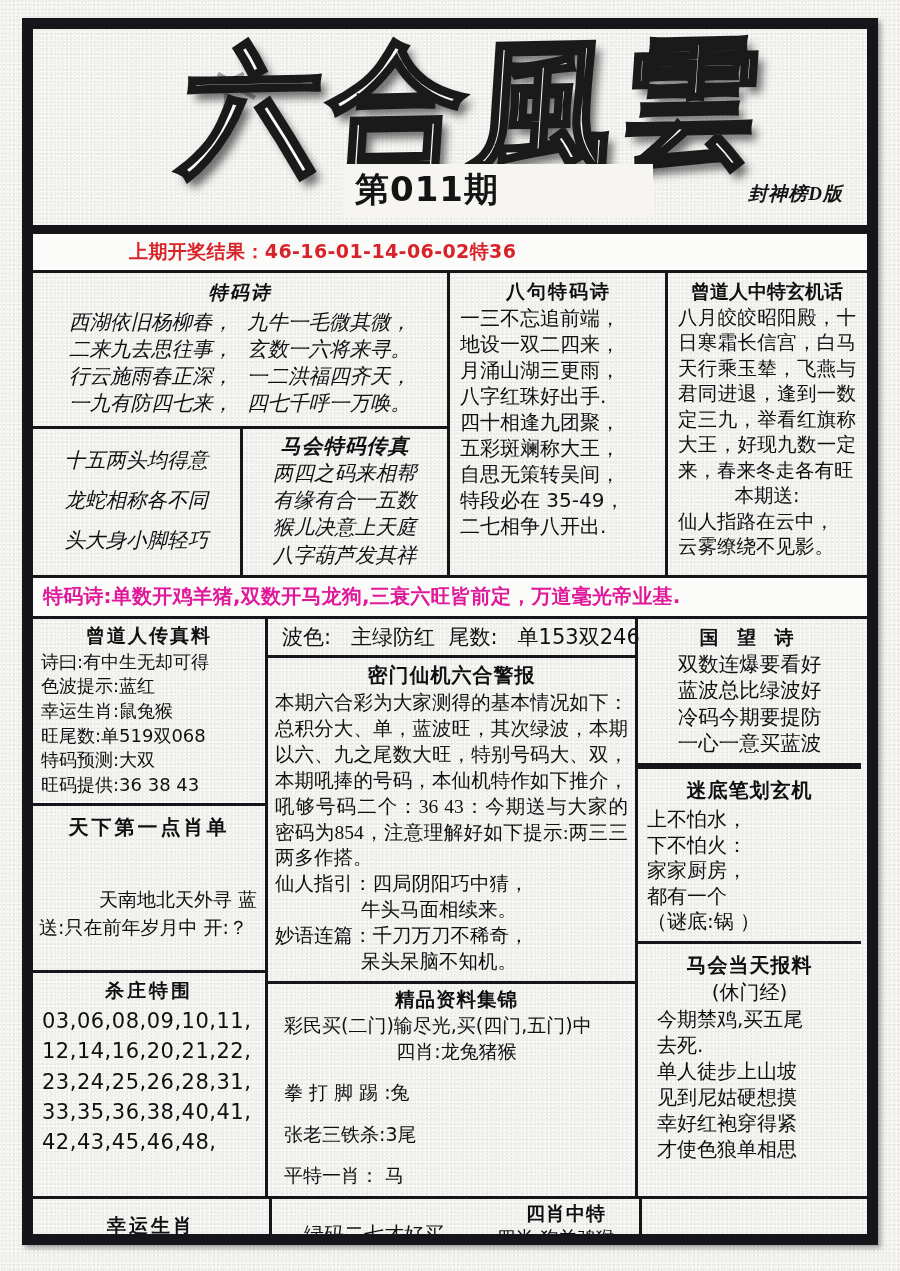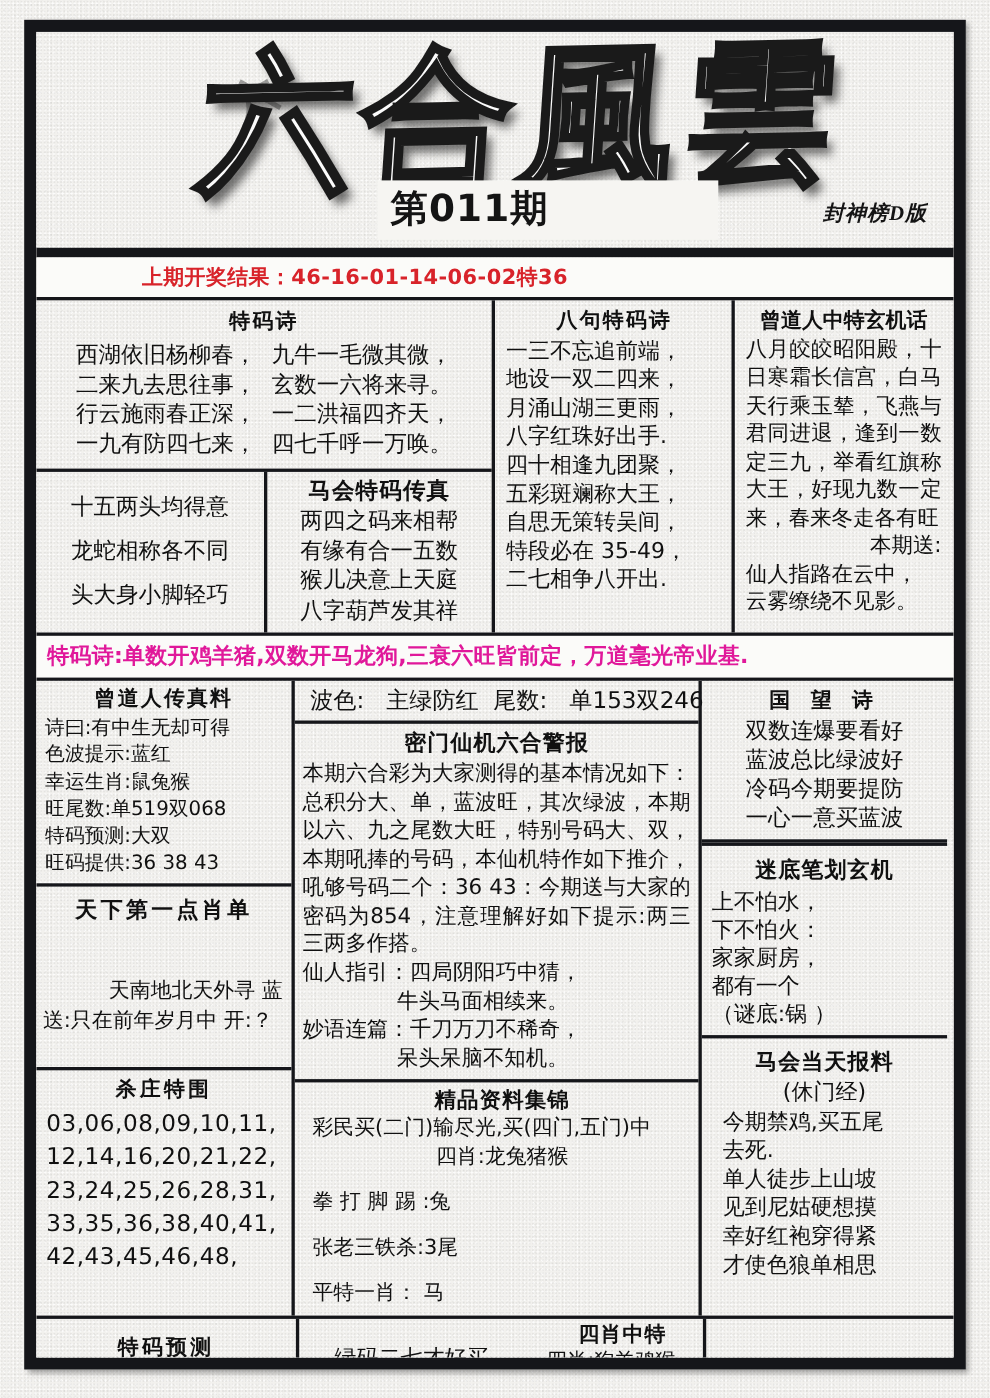--- a/index.html
+++ b/index.html
@@ -74,21 +74,21 @@
     padding-left:96px;color:#d8232a;font-weight:bold;font-size:19px;
     letter-spacing:.4px;white-space:nowrap;
   }
   .cell{box-sizing:border-box;position:relative;}
   .bb{border-bottom:3px solid #15161a;}
   .hd{text-align:center;font-weight:bold;font-size:19px;color:#101010;
       letter-spacing:2px;line-height:1.35;}
 
   
   #secA{display:flex;border-top:3px solid #15161a;}
-  #secA .colL{width:414px;}
+  #secA .colL{width:414px;font-style:italic;}
   #secA .colM{width:218px;border-left:3px solid #15161a;}
   #secA .colR{width:200px;border-left:3px solid #15161a;}
 
   #tema-title{padding:7px 0 3px 0;}
   .poem2{display:flex;justify-content:center;padding:0 6px 8px 6px;}
   .poem2 .pc{font-size:20.5px;line-height:1.33;white-space:nowrap;color:#101010;}
   .poem2 .pc.right{padding-left:14px;}
 
   #twoBox{display:flex;border-top:3px solid #15161a;}
   #twoBox .b1{width:208px;padding:12px 0 10px 0;}
@@ -128,21 +128,21 @@
   #szt .hd{letter-spacing:3px;margin-bottom:2px;}
   #szt .nums{font-size:21px;line-height:1.44;padding-left:9px;color:#101010;letter-spacing:.5px;}
 
   #lhbct{padding:14px 0 10px 0;}
   #lhbct .hd{letter-spacing:3px;}
   #lhbct .ln{font-size:20px;text-align:center;color:#101010;letter-spacing:1px;margin-top:3px;}
 
   #bose{height:36px;display:flex;align-items:center;border-bottom:3px solid #15161a;}
   #bose .t{padding-left:14px;font-size:21px;color:#101010;white-space:nowrap;}
 
-  #mimen{padding:4px 7px 6px 7px;}
+  #mimen{padding:4px 7px 6px 7px;font-family:Liberation Serif, serif;}
   #mimen .hd{font-size:20px;letter-spacing:1px;margin-bottom:1px;}
   #mimen .p{font-size:19.5px;line-height:1.33;color:#101010;text-align:justify;}
   #mimen .ind{font-size:19.5px;line-height:1.33;color:#101010;}
   #mimen .ind2{font-size:19.5px;line-height:1.33;color:#101010;padding-left:86px;}
 
   #jpzl{padding:3px 6px 6px 16px;border-top:3px solid #15161a;}
   #jpzl .hd{font-size:19.5px;letter-spacing:1px;}
   #jpzl .w{font-size:19px;line-height:1.36;color:#101010;white-space:nowrap;}
   #jpzl .c{font-size:19px;text-align:center;color:#101010;line-height:1.36;}
   #jpzl .k{font-size:19px;line-height:1.45;color:#101010;margin-top:14px;}
@@ -242,21 +242,21 @@
          <div class="ln">自思无策转吴间，</div>
          <div class="ln">特段必在 35-49，</div>
          <div class="ln">二七相争八开出.</div>
        </div>
      </div>
 
      <div class="cell colR">
        <div id="zengdao">
          <div class="hd" style="letter-spacing:0px;">曾道人中特玄机话</div>
          <div class="p">八月皎皎昭阳殿，十日寒霜长信宫，白马天行乘玉辇，飞燕与君同进退，逢到一数定三九，举看红旗称大王，好现九数一定来，春来冬走各有旺</div>
-         <div class="p" style="text-align:right">本期送:</div>
+         <div class="p" style="text-align:center">本期送:</div>
          <div class="p" style="text-align:left">仙人指路在云中，</div>
          <div class="p" style="text-align:left">云雾缭绕不见影。</div>
        </div>
      </div>
    </div>
 
    <div id="mband">
      <div class="t"><span>特码诗:</span><span>单数开鸡羊猪,</span><span>双数开马龙狗,</span><span>三衰六旺皆前定，</span><span>万道毫光帝业基.</span></div>
    </div>
 
@@ -348,21 +348,21 @@
          <div class="ln">见到尼姑硬想摸</div>
          <div class="ln">幸好红袍穿得紧</div>
          <div class="ln">才使色狼单相思</div>
        </div>
      </div>
    </div>
 
    <div id="bottom" class="grain">
      <div id="bot1" class="cell">
        <div id="lhbct">
-         <div class="hd">特码预测</div>
+         <div class="hd">幸运生肖</div>
        </div>
      </div>
      <div id="bot2" class="cell">
        <div id="gree">
          <div class="ln">绿码二七才好买，</div>
          <div class="ln">自命不凡八字歪!</div>
        </div>
      </div>
      <div id="bot3" class="cell">
        <div id="sxzt">

